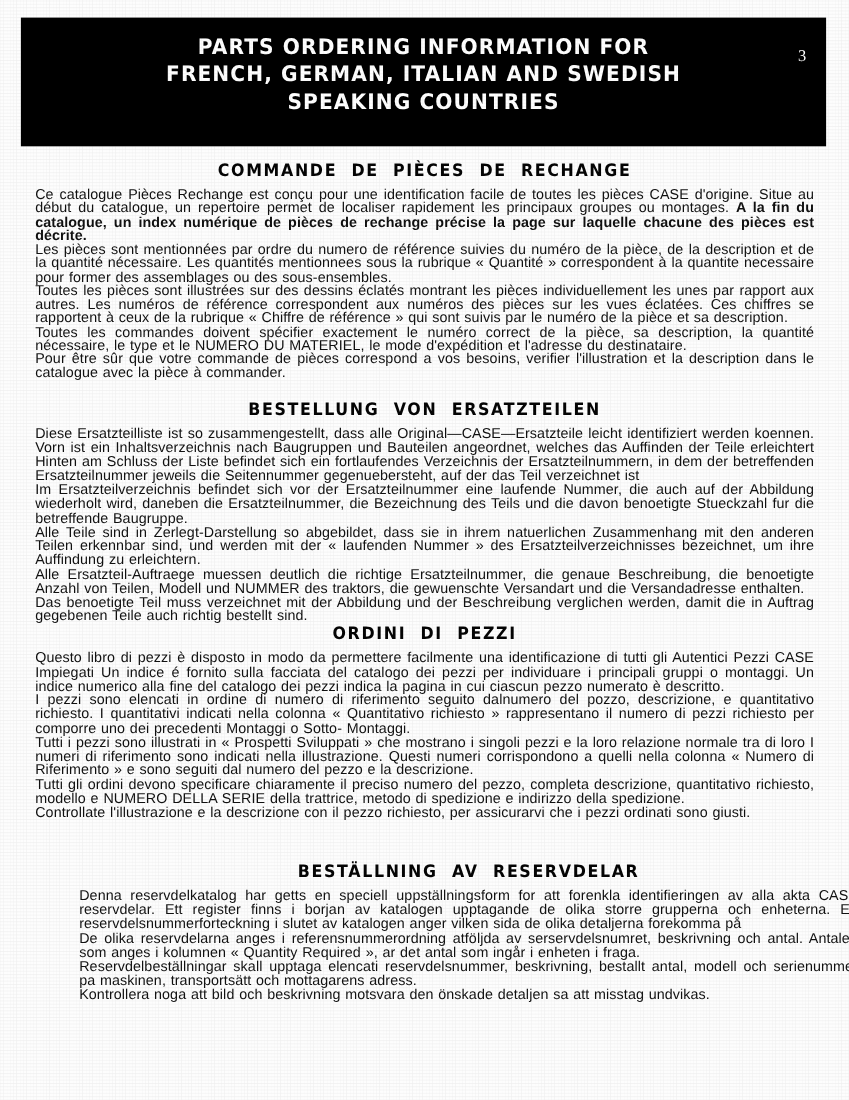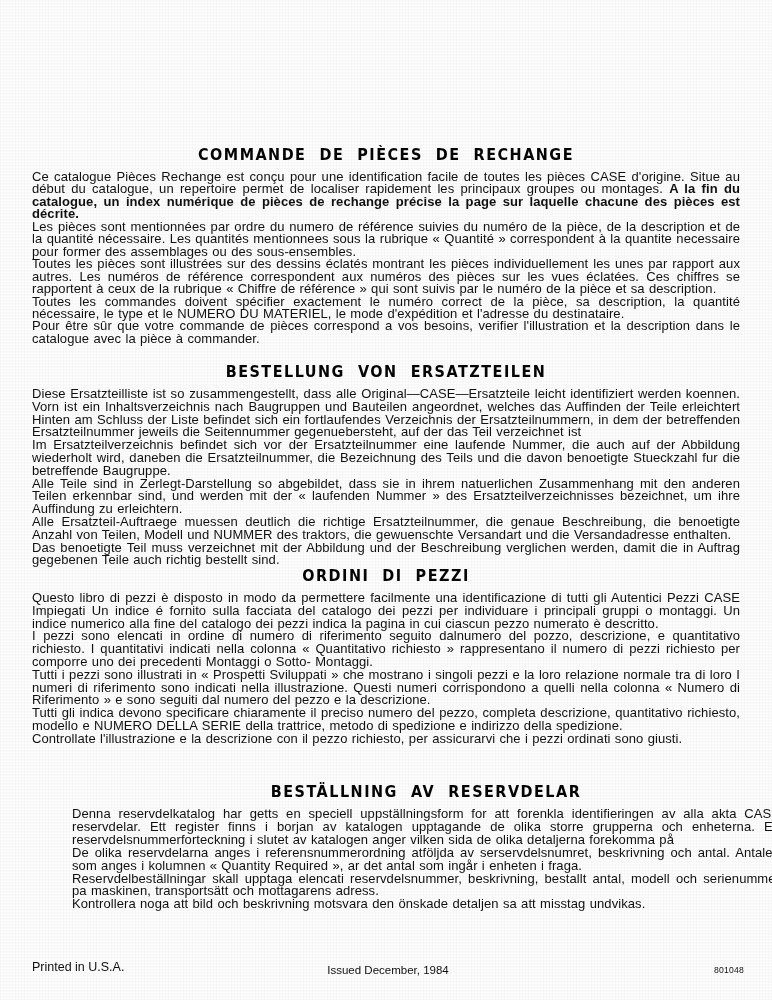--- a/index.html
+++ b/index.html
@@ -146,20 +146,26 @@
     font-family: "Liberation Sans", sans-serif;
     color: #111;
     letter-spacing: .2px;
   }
 </style>
 </head>
 <body>
 
 <div class="page">
 
+  <div class="banner">
+    <div class="banner-title">PARTS ORDERING INFORMATION FOR
+FRENCH, GERMAN, ITALIAN AND SWEDISH
+SPEAKING COUNTRIES</div>
+    <div class="page-number">3</div>
+  </div>
 
   <div class="section" id="fr-block">
     <div class="section-heading wide-words">COMMANDE DE PIÈCES DE RECHANGE</div>
     <p class="para"><span>Ce catalogue Pièces Rechange est conçu pour une identification facile de toutes les pièces CASE d'origine. Situe au début du catalogue, un repertoire permet de localiser rapidement les principaux groupes ou montages. <b>A la fin du catalogue, un index numérique de pièces de rechange précise la page sur laquelle chacune des pièces est décrite.</b></span></p>
     <p class="para"><span>Les pièces sont mentionnées par ordre du numero de référence suivies du numéro de la pièce, de la description et de la quantité nécessaire. Les quantités mentionnees sous la rubrique « Quantité » correspondent à la quantite necessaire pour former des assemblages ou des sous-ensembles.</span></p>
     <p class="para"><span>Toutes les pièces sont illustrées sur des dessins éclatés montrant les pièces individuellement les unes par rapport aux autres. Les numéros de référence correspondent aux numéros des pièces sur les vues éclatées. Ces chiffres se rapportent à ceux de la rubrique « Chiffre de référence » qui sont suivis par le numéro de la pièce et sa description.</span></p>
     <p class="para"><span>Toutes les commandes doivent spécifier exactement le numéro correct de la pièce, sa description, la quantité nécessaire, le type et le NUMERO DU MATERIEL, le mode d'expédition et l'adresse du destinataire.</span></p>
     <p class="para"><span>Pour être sûr que votre commande de pièces correspond a vos besoins, verifier l'illustration et la description dans le catalogue avec la pièce à commander.</span></p>
   </div>
 
@@ -170,32 +176,27 @@
     <p class="para"><span>Alle Teile sind in Zerlegt-Darstellung so abgebildet, dass sie in ihrem natuerlichen Zusammenhang mit den anderen Teilen erkennbar sind, und werden mit der « laufenden Nummer » des Ersatzteilverzeichnisses bezeichnet, um ihre Auffindung zu erleichtern.</span></p>
     <p class="para"><span>Alle Ersatzteil-Auftraege muessen deutlich die richtige Ersatzteilnummer, die genaue Beschreibung, die benoetigte Anzahl von Teilen, Modell und NUMMER des traktors, die gewuenschte Versandart und die Versandadresse enthalten.</span></p>
     <p class="para"><span>Das benoetigte Teil muss verzeichnet mit der Abbildung und der Beschreibung verglichen werden, damit die in Auftrag gegebenen Teile auch richtig bestellt sind.</span></p>
   </div>
 
   <div class="section" id="it-block">
     <div class="section-heading wide-words">ORDINI DI PEZZI</div>
     <p class="para"><span>Questo libro di pezzi è disposto in modo da permettere facilmente una identificazione di tutti gli Autentici Pezzi CASE Impiegati Un indice é fornito sulla facciata del catalogo dei pezzi per individuare i principali gruppi o montaggi. Un indice numerico alla fine del catalogo dei pezzi indica la pagina in cui ciascun pezzo numerato è descritto.</span></p>
     <p class="para"><span>I pezzi sono elencati in ordine di numero di riferimento seguito dalnumero del pozzo, descrizione, e quantitativo richiesto. I quantitativi indicati nella colonna « Quantitativo richiesto » rappresentano il numero di pezzi richiesto per comporre uno dei precedenti Montaggi o Sotto- Montaggi.</span></p>
     <p class="para"><span>Tutti i pezzi sono illustrati in « Prospetti Sviluppati » che mostrano i singoli pezzi e la loro relazione normale tra di loro I numeri di riferimento sono indicati nella illustrazione. Questi numeri corrispondono a quelli nella colonna « Numero di Riferimento » e sono seguiti dal numero del pezzo e la descrizione.</span></p>
-    <p class="para"><span>Tutti gli indica devono specificare chiaramente il preciso numero del pezzo, completa descrizione, quantitativo richiesto, modello e NUMERO DELLA SERIE della trattrice, metodo di spedizione e indirizzo della spedizione.</span></p>
+    <p class="para"><span>Tutti gli ordini devono specificare chiaramente il preciso numero del pezzo, completa descrizione, quantitativo richiesto, modello e NUMERO DELLA SERIE della trattrice, metodo di spedizione e indirizzo della spedizione.</span></p>
     <p class="para"><span>Controllate l'illustrazione e la descrizione con il pezzo richiesto, per assicurarvi che i pezzi ordinati sono giusti.</span></p>
   </div>
 
   <div class="section" id="sv-block">
     <div class="section-heading wide-words">BESTÄLLNING AV RESERVDELAR</div>
     <p class="para"><span>Denna reservdelkatalog har getts en speciell uppställningsform for att forenkla identifieringen av alla akta CASE reservdelar. Ett register finns i borjan av katalogen upptagande de olika storre grupperna och enheterna. En reservdelsnummerforteckning i slutet av katalogen anger vilken sida de olika detaljerna forekomma på</span></p>
     <p class="para"><span>De olika reservdelarna anges i referensnummerordning atföljda av serservdelsnumret, beskrivning och antal. Antalet, som anges i kolumnen « Quantity Required », ar det antal som ingår i enheten i fraga.</span></p>
     <p class="para"><span>Reservdelbeställningar skall upptaga elencati reservdelsnummer, beskrivning, bestallt antal, modell och serienummer pa maskinen, transportsätt och mottagarens adress.</span></p>
     <p class="para"><span>Kontrollera noga att bild och beskrivning motsvara den önskade detaljen sa att misstag undvikas.</span></p>
   </div>
 
-  <div class="footer">
-    <div class="footer-left">Printed in U.S.A.</div>
-    <div class="footer-center">Issued December, 1984</div>
-    <div class="footer-right">801048</div>
-  </div>
 
   <div class="grain"></div>
 </div>
 
 </body></html>

